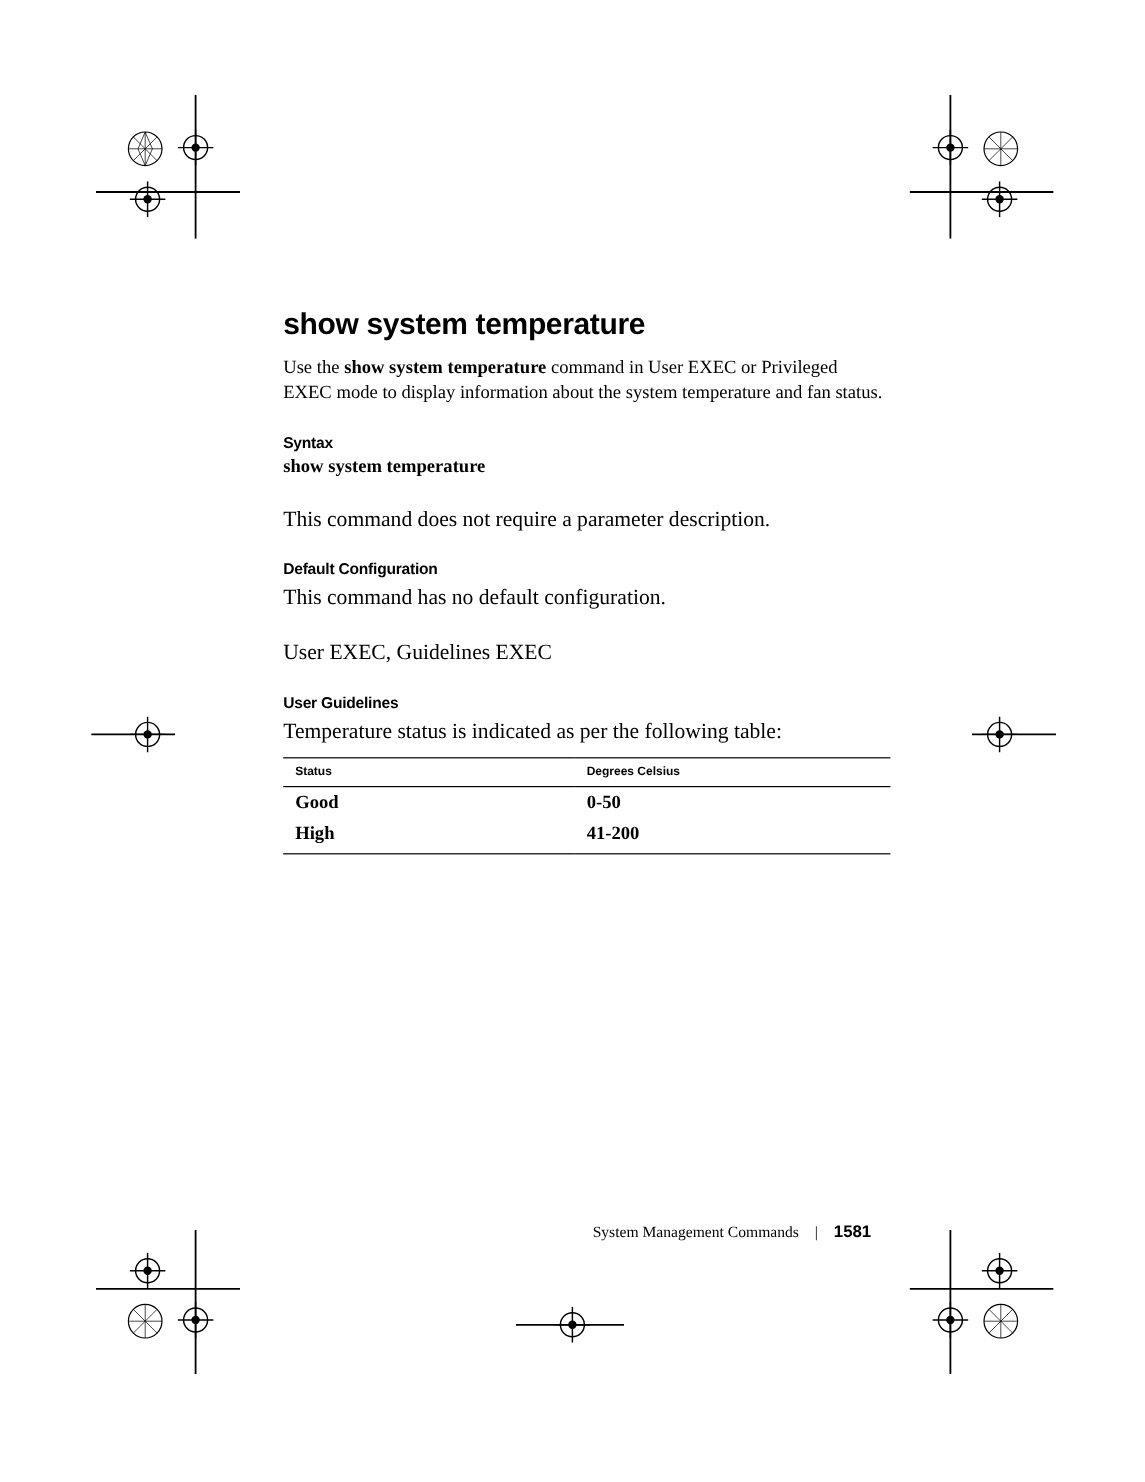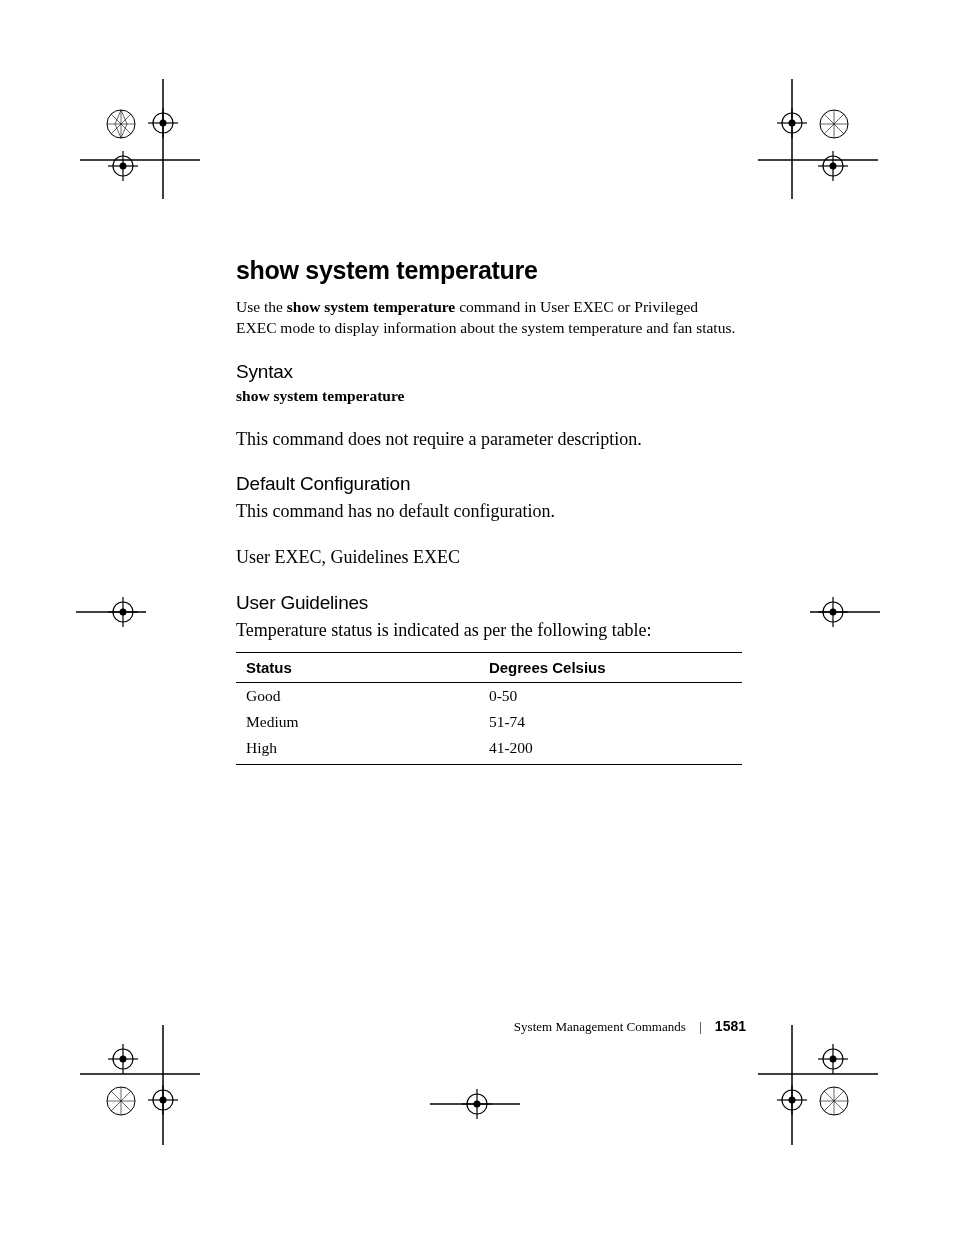--- a/index.html
+++ b/index.html
@@ -25,60 +25,61 @@
       letter-spacing: -0.3px;
     }
     .intro {
       font-size: 15.5px;
       line-height: 1.35;
       margin-bottom: 22px;
     }
     .intro .bold { font-weight: bold; }
     .section-heading {
       font-family: 'Helvetica Neue', Arial, sans-serif;
-      font-weight: normal;
-      font-size: 19px;
+      font-weight: bold;
+      font-size: 13px;
       margin-bottom: 4px;
       letter-spacing: -0.2px;
     }
     .section-body {
       font-size: 18px;
       line-height: 1.35;
       margin-bottom: 22px;
     }
     .syntax-cmd { font-weight: bold; font-size: 15.5px; margin-bottom: 22px; }
     .table {
       width: 100%;
       border-collapse: collapse;
       margin-top: 10px;
       font-size: 15px;
     }
     .table th {
       font-family: 'Helvetica Neue', Arial, sans-serif;
       font-weight: bold;
-      font-size: 15px;
+      font-size: 10px;
       text-align: left;
       padding: 6px 10px 6px 10px;
       border-top: 1.5px solid #000;
       border-bottom: 1px solid #000;
     }
     .table td {
       padding: 4px 10px;
       font-size: 15.5px;
+      font-weight: bold;
     }
     .table tr:last-child td {
       border-bottom: 1.5px solid #000;
       padding-bottom: 7px;
       margin-top: 43px;
     }
     .col-status { width: 48%; }
     .col-degrees { width: 52%; }
     .footer {
       position: absolute;
-      left: 240px;
+      left: 220px;
       top: 1018px;
       width: 506px;
       text-align: right;
       font-size: 13px;
     }
     .footer .chapter { font-family: Georgia, serif; }
     .footer .sep { margin: 0 10px; font-weight: normal; }
     .footer .pagenum {
       font-family: 'Helvetica Neue', Arial, sans-serif;
       font-weight: bold;
@@ -117,24 +118,20 @@
         <th class="col-status">Status</th>
         <th class="col-degrees">Degrees Celsius</th>
       </tr>
     </thead>
     <tbody>
       <tr>
         <td>Good</td>
         <td>0-50</td>
       </tr>
       <tr>
-        <td>Medium</td>
-        <td>51-74</td>
-      </tr>
-      <tr>
         <td>High</td>
         <td>41-200</td>
       </tr>
     </tbody>
   </table>
 
 </div>
 
 <div class="footer">
   <span class="chapter">System Management Commands</span>

